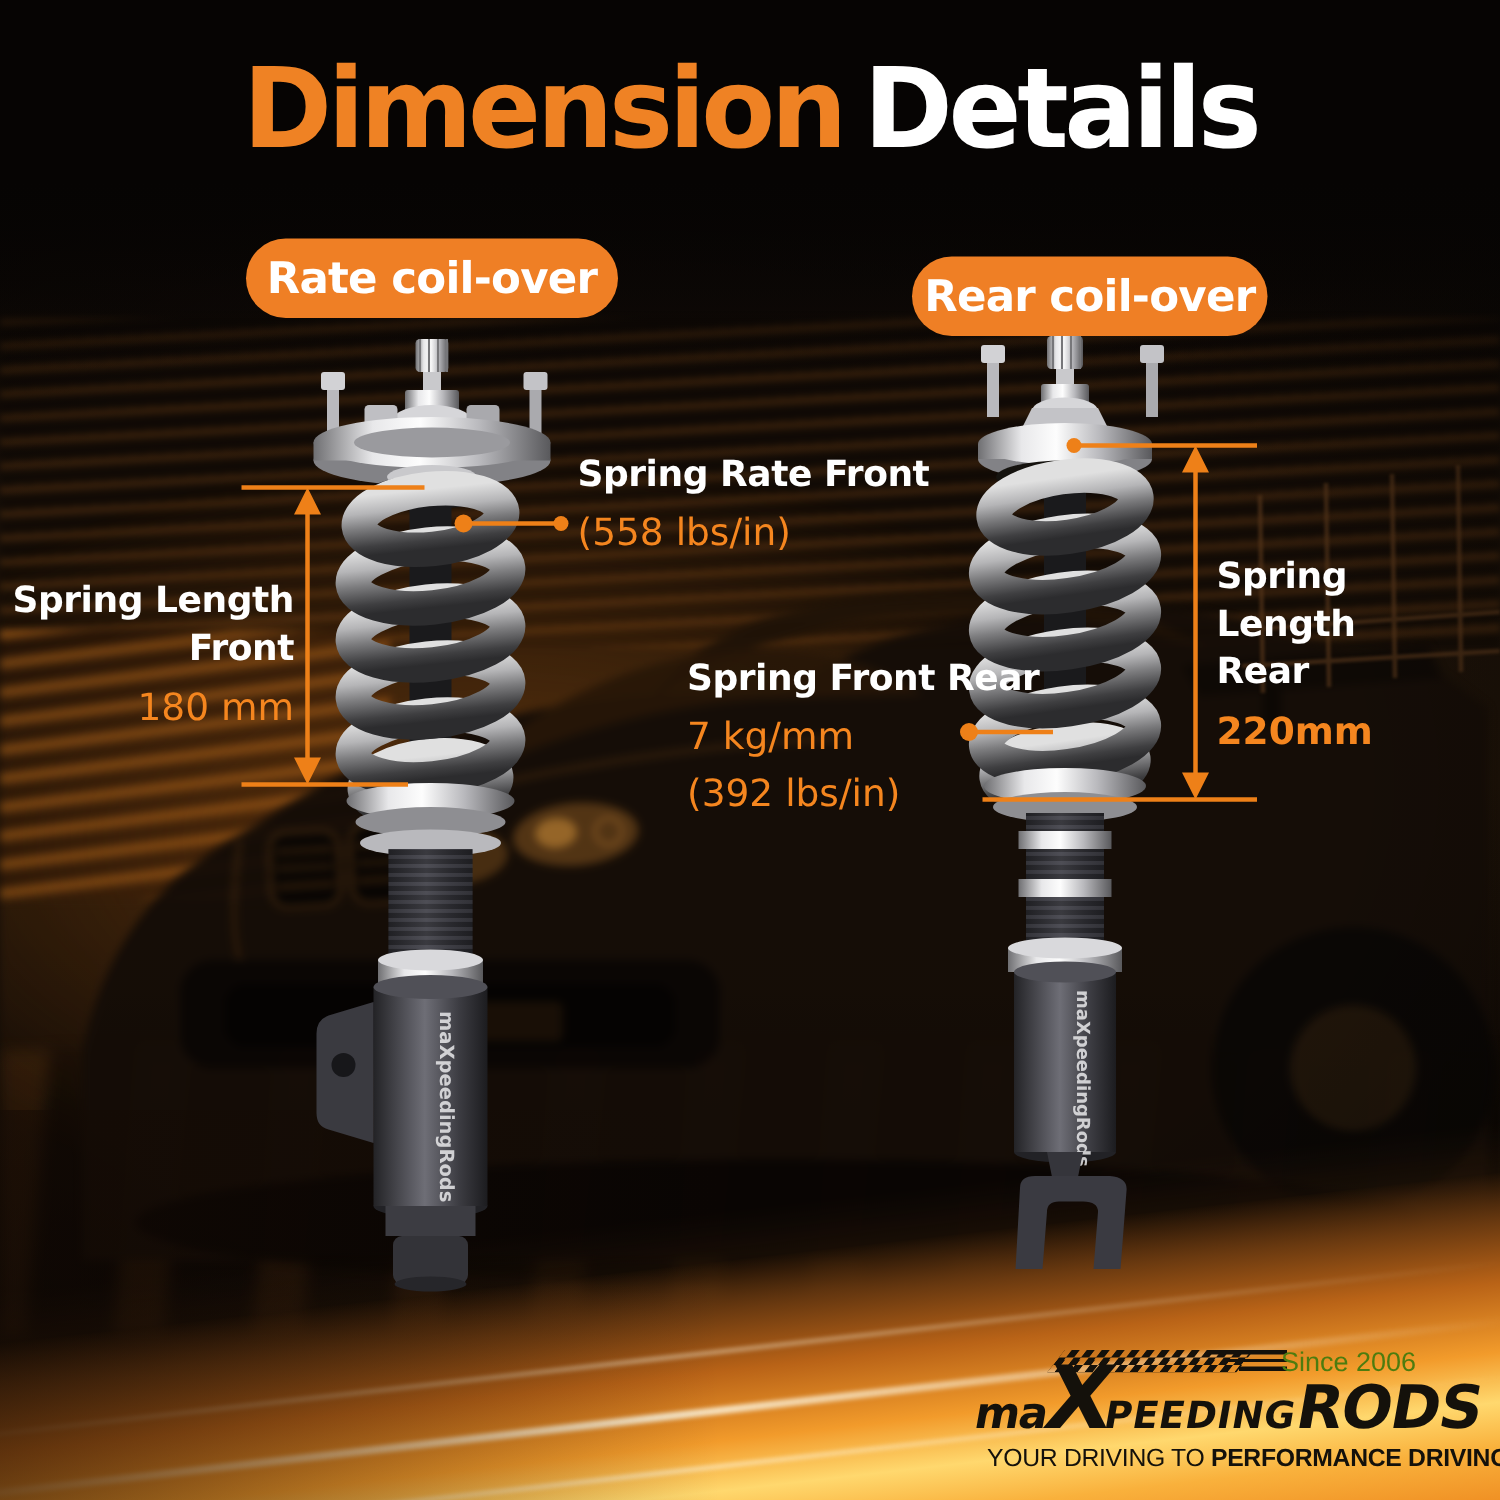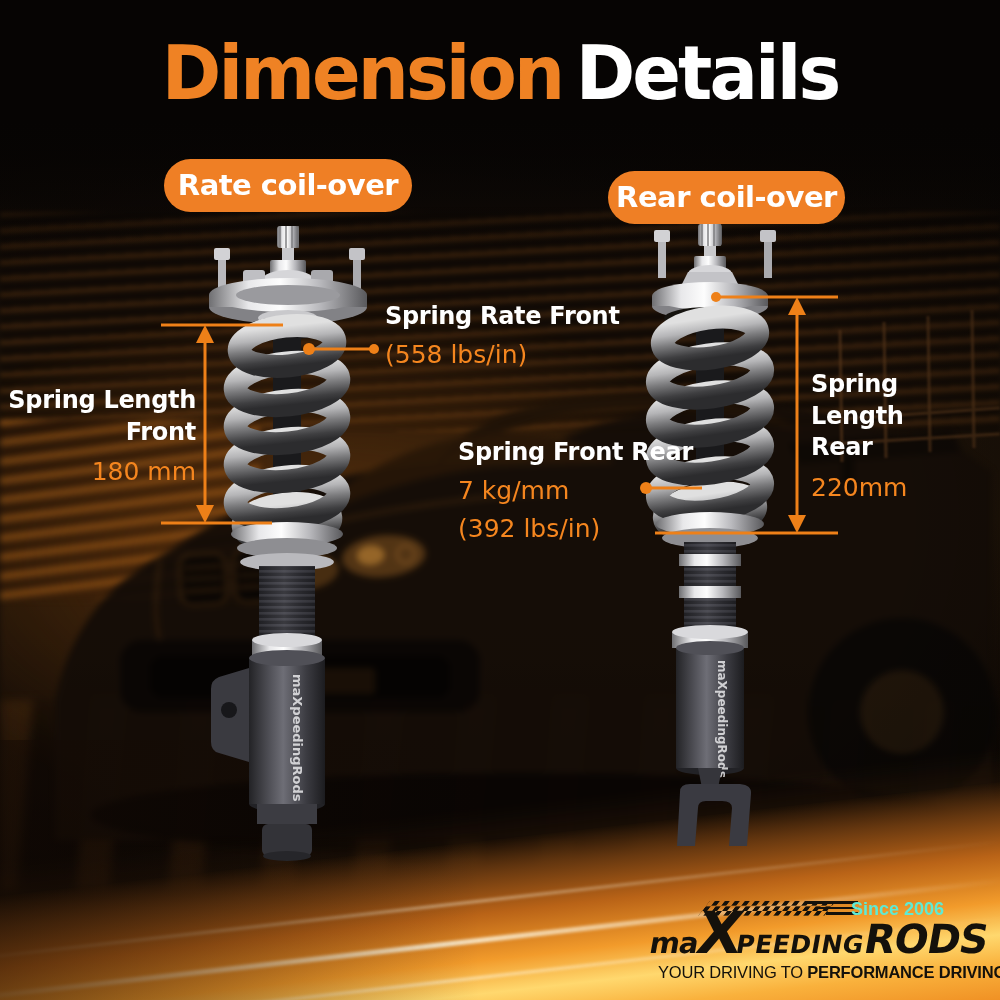--- a/index.html
+++ b/index.html
@@ -56,39 +56,39 @@
   
   .anno{position:absolute;color:#fff;font-weight:700;font-size:24px;line-height:1.32;letter-spacing:-.3px;}
   .anno .val{color:#F5861F;font-weight:500;font-size:25px;letter-spacing:0;}
   .anno-slf{top:385px;right:804px;text-align:right;}
   .anno-slf .val{display:block;margin-top:7px;}
   .anno-srf{top:301px;left:385px;}
   .anno-srf .val{display:block;margin-top:5px;}
   .anno-srr{top:437px;left:458px;}
   .anno-srr .val{display:block;margin-top:5px;}
   .anno-slr{top:369px;left:811px;width:180px;}
-  .anno-slr .val{display:block;margin-top:7px;}
+  .anno-slr .val{display:block;margin-top:7px;font-weight:bold;}
 
   
   .coil-front{position:absolute;left:187px;top:222px;width:200px;height:640px;}
   .coil-rear{position:absolute;left:610px;top:208px;width:200px;height:640px;}
 
   
   .dims{position:absolute;inset:0;pointer-events:none;}
 
   
   .footer{position:absolute;right:12px;bottom:18px;width:330px;color:#12100a;}
   .since-row{position:relative;height:20px;}
   .flag{position:absolute;left:46px;top:2px;width:126px;height:15px;transform:skewX(-38deg);
     background:repeating-conic-gradient(#14110b 0% 25%, transparent 0% 50%) 0 0/10px 10px;}
   .speedlines{position:absolute;right:130px;top:2px;display:flex;flex-direction:column;align-items:flex-end;gap:3px;}
   .speedlines div{height:2.5px;background:#14110b;}
   .sl1{width:52px;}.sl2{width:42px;}.sl3{width:32px;}
-  .since{position:absolute;right:44px;top:0;font-size:18px;font-weight:700;
-    font-family:"Liberation Sans",sans-serif;color:#5eead4;}
+  .since{position:absolute;right:44px;top:0;font-size:18px;font-weight:400;
+    font-family:"Liberation Sans",sans-serif;color:#4d7c0f;}
   .brand-row{display:flex;justify-content:flex-end;align-items:baseline;
     transform:skewX(-10deg);margin-top:-7px;color:#14110b;white-space:nowrap;}
   .brand-ma{font-size:29px;font-weight:800;letter-spacing:-1px;}
   .brand-x{font-size:58px;font-weight:900;line-height:.75;letter-spacing:-2px;margin:0 -2px;}
   .brand-peeding{font-size:25px;font-weight:800;text-transform:uppercase;letter-spacing:.5px;}
   .brand-rods{font-size:40px;font-weight:900;letter-spacing:-1px;}
   .tagline{margin-top:1px;text-align:right;font-size:16.5px;letter-spacing:-.2px;
     font-family:"Liberation Sans",sans-serif;color:#14110b;white-space:nowrap;}
   .tagline .tl-bold{font-weight:800;}
 </style>

